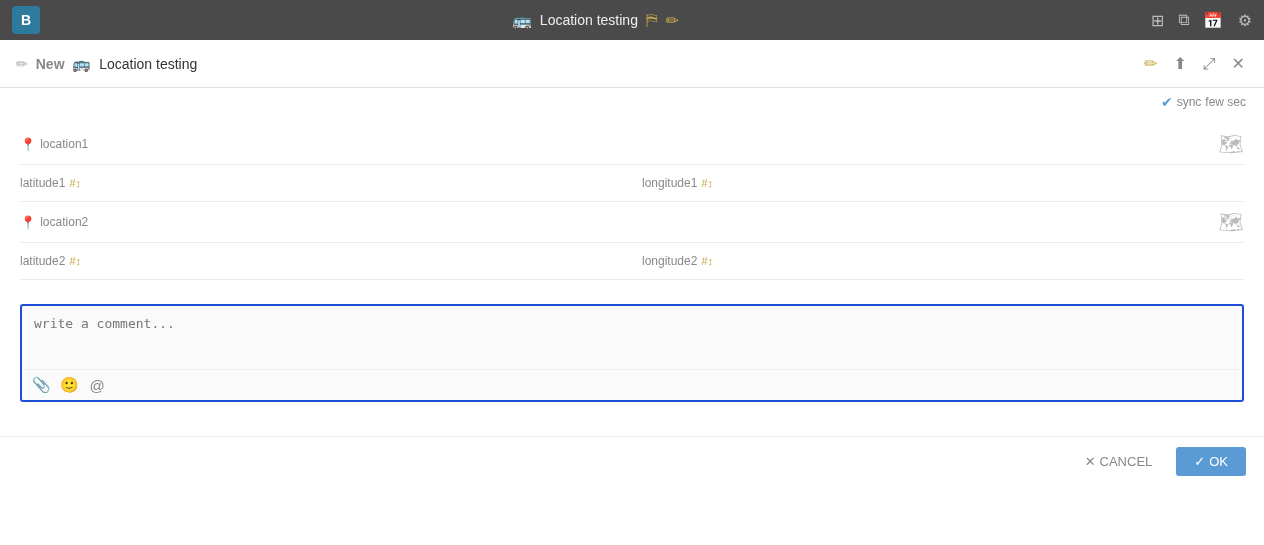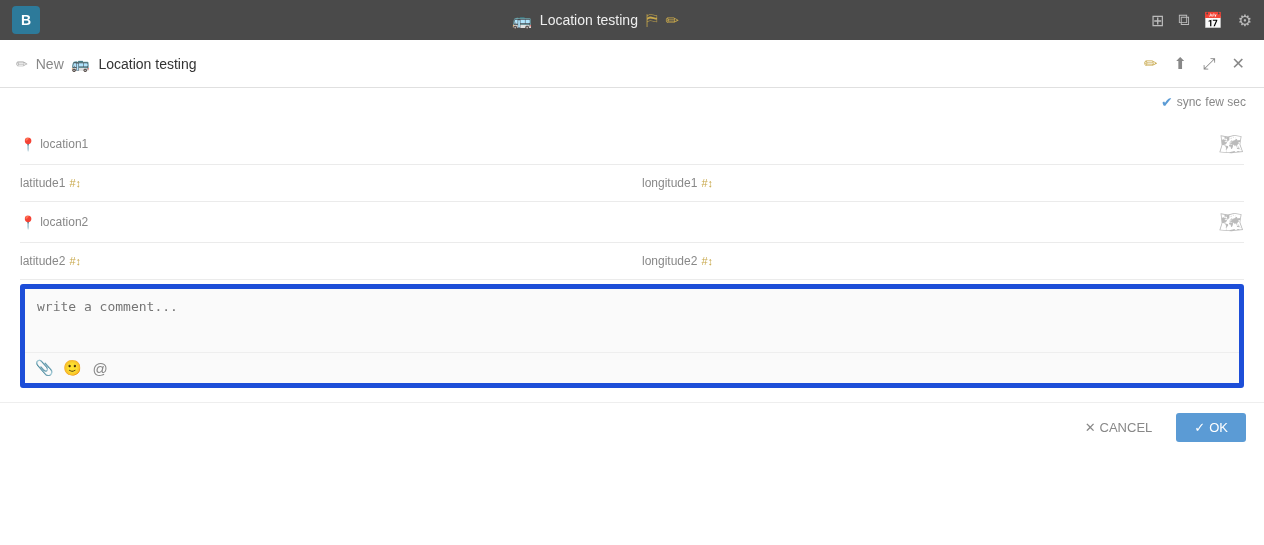--- a/index.html
+++ b/index.html
@@ -37,21 +37,21 @@
       background: white;
       height: 48px;
       display: flex;
       align-items: center;
       justify-content: space-between;
       padding: 0 16px;
       border-bottom: 1px solid #e0e0e0;
     }
     .secondary-header-left { display: flex; align-items: center; gap: 8px; }
     .secondary-header-right { display: flex; align-items: center; gap: 10px; }
-    .new-label { color: #555; font-size: 14px; display: flex; align-items: center; gap: 5px; }
+    .new-label { color: #555; font-size: 14px; display: flex; align-items: center; gap: 5px; font-weight: bold; }
     .location-label { font-size: 14px; color: #333; display: flex; align-items: center; gap: 6px; }
     .header-icon-btn {
       background: none; border: none; cursor: pointer; color: #888;
       font-size: 16px; padding: 3px; display: flex; align-items: center;
     }
 
     
     .sync-bar {
       display: flex; justify-content: flex-end;
       padding: 6px 18px 4px;
@@ -100,22 +100,22 @@
 
     
     .location-row {
       display: flex; align-items: center; padding: 8px 0;
       border-bottom: 1px solid #ebebeb;
       gap: 8px;
     }
 
     
     .comment-area {
-      margin: 4px 0;
-      border: 5px solid #1d4ed8;
+      margin: 24px 0;
+      border: 2px solid #1d4ed8;
       border-radius: 3px;
       background: #fafafa;
     }
     .comment-input {
       width: 100%;
       border: none; background: transparent;
       padding: 10px 12px;
       font-size: 13px; color: #aaa;
       resize: none; outline: none;
       min-height: 60px;

